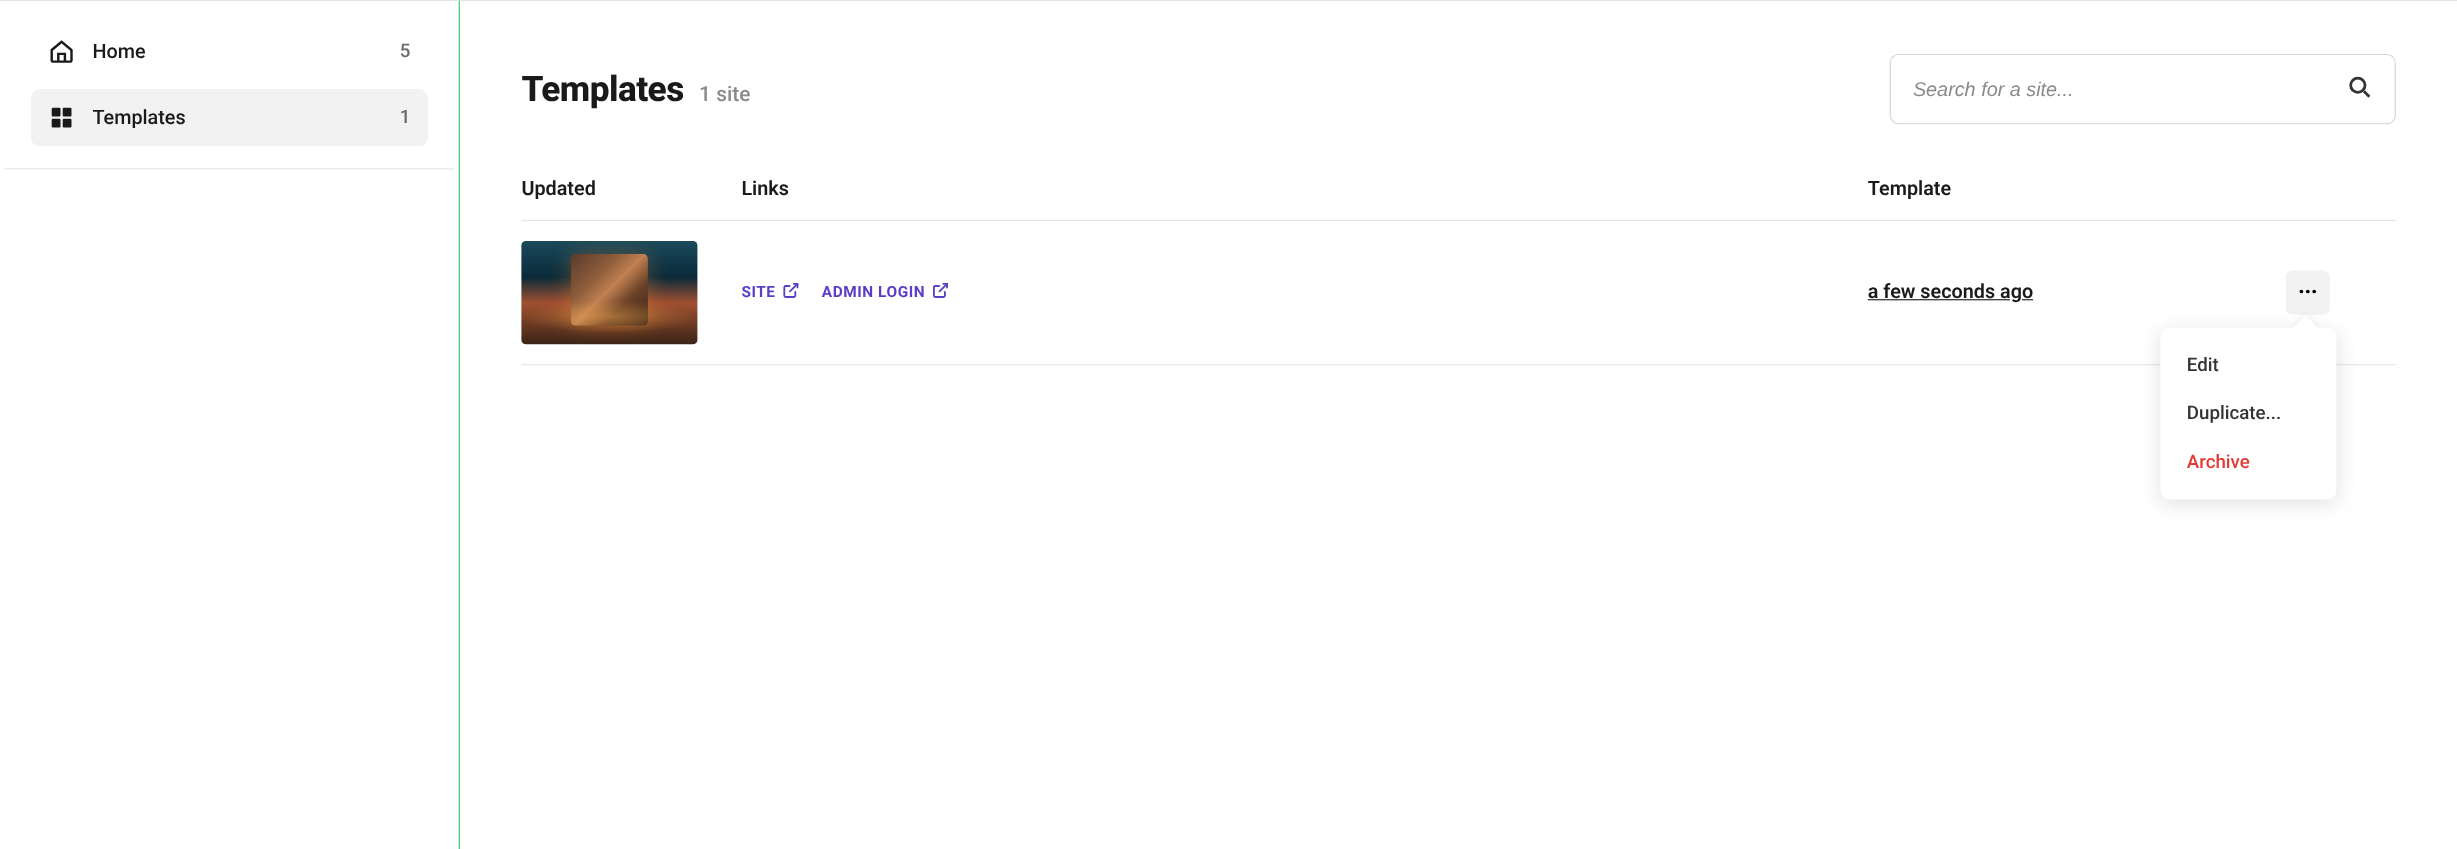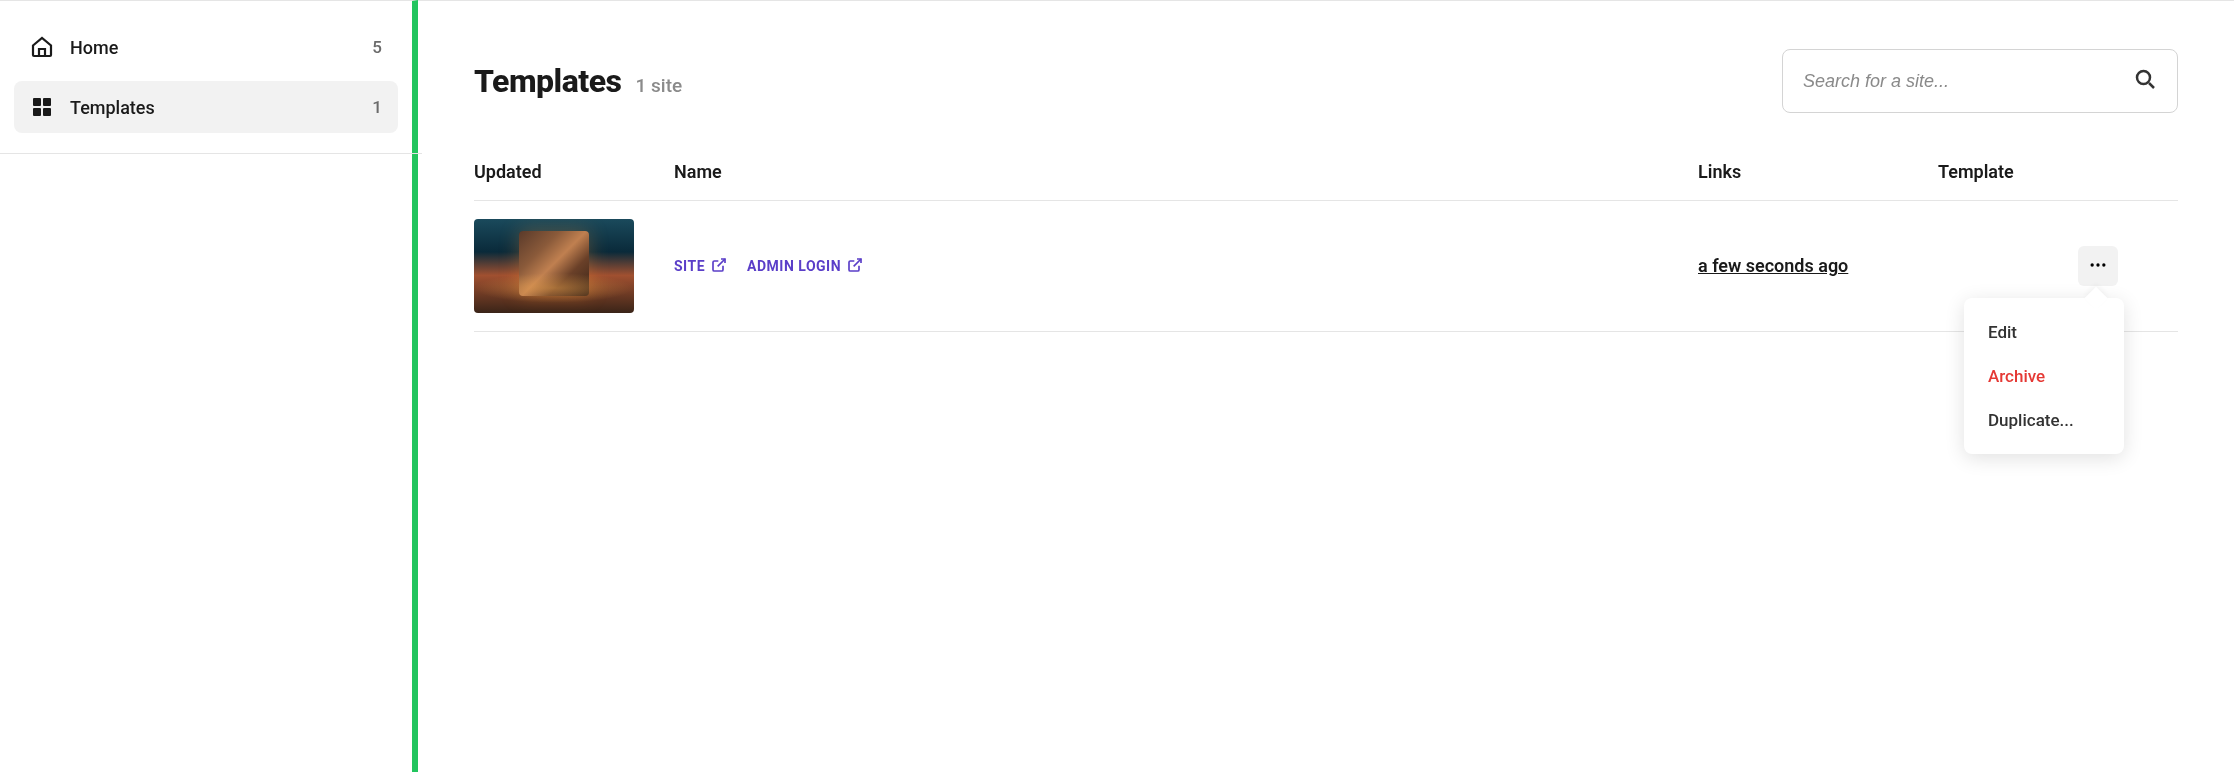--- a/index.html
+++ b/index.html
@@ -11,23 +11,23 @@
       font-family: -apple-system, BlinkMacSystemFont, "Segoe UI", Roboto, Helvetica, Arial, sans-serif;
       background: #fff;
       color: #1a1a1a;
     }
     .app {
       display: flex;
       min-height: 100vh;
     }
     .sidebar {
       width: 418px;
-      border-right: 6px solid #22c55e;
+      border-right: 1px solid #22c55e;
       border-top: 1px solid #e5e5e5;
-      padding: 20px 14px;
+      padding: 20px 28px;
     }
     .sidebar-nav {
       display: flex;
       flex-direction: column;
       gap: 8px;
       border-bottom: 1px solid #e5e5e5;
       padding-bottom: 20px;
       margin: 0 -24px;
       padding-left: 24px;
       padding-right: 24px;
@@ -86,21 +86,21 @@
       color: #8a8a8a;
       font-weight: 500;
     }
     .search-box {
       display: flex;
       align-items: center;
       border: 1px solid #d4d4d4;
       border-radius: 8px;
       padding: 0 20px;
       height: 64px;
-      width: 396px;
+      width: 460px;
       gap: 13px;
     }
     .search-input {
       flex: 1;
       border: none;
       outline: none;
       font-size: 18px;
       font-style: italic;
       color: #333;
       background: transparent;
@@ -283,21 +283,20 @@
             <circle cx="10.5" cy="10.5" r="6.5"></circle>
             <line x1="16" y1="16" x2="21" y2="21"></line>
           </svg>
         </span>
       </div>
     </div>
 
     <div class="table">
       <div class="table-header">
         <div>Updated</div>
-        <div>Name</div>
         <div>Links</div>
         <div>Template</div>
         <div></div>
       </div>
 
       <div class="table-row">
         <div>
           <div class="preview-thumb"></div>
         </div>
         <div class="row-links">
@@ -328,20 +327,20 @@
             <span>
               <svg viewBox="0 0 24 24" fill="currentColor">
                 <circle cx="5" cy="12" r="2"></circle>
                 <circle cx="12" cy="12" r="2"></circle>
                 <circle cx="19" cy="12" r="2"></circle>
               </svg>
             </span>
           </button>
           <div class="dropdown" style="top:52px; right:-6px;">
             <div class="dropdown-item">Edit</div>
+            <div class="dropdown-item">Duplicate...</div>
             <div class="dropdown-item danger">Archive</div>
-            <div class="dropdown-item">Duplicate...</div>
           </div>
         </div>
       </div>
     </div>
   </main>
 </div>
 
 </body></html>

